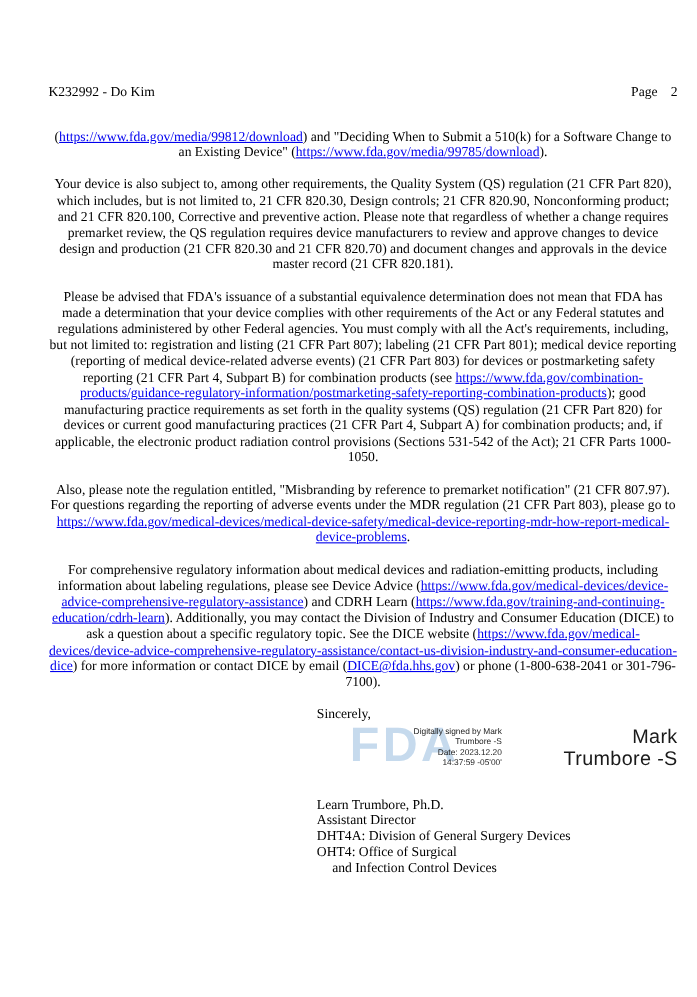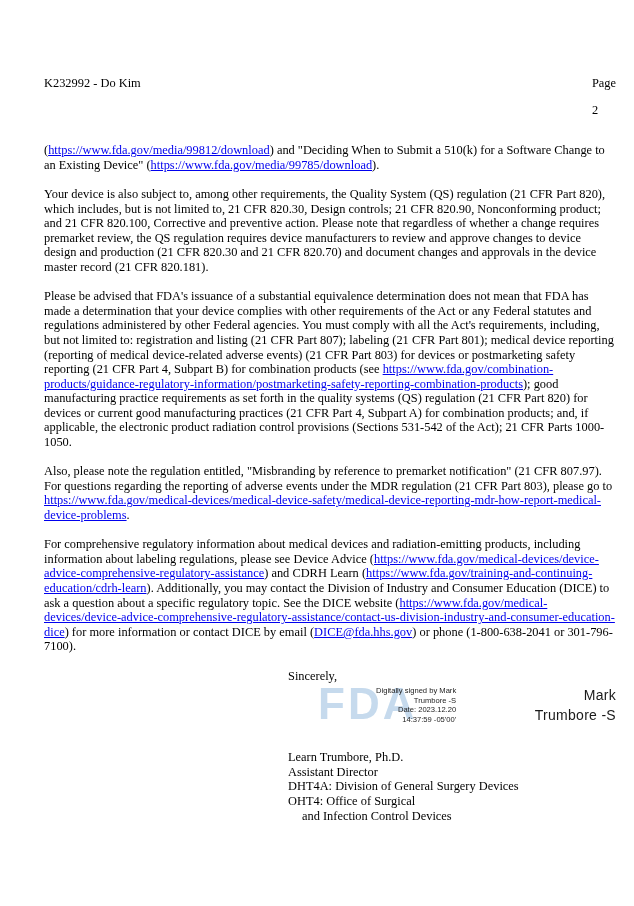--- a/index.html
+++ b/index.html
@@ -16,22 +16,22 @@
     color: #000;
     padding: 76px 18px 20px 44px;
     overflow: hidden;
   }
   .header {
     display: flex;
     justify-content: space-between;
     align-items: baseline;
     margin-bottom: 26px;
   }
-  .pageno { display: inline-flex; gap: 12px; flex-direction: column; }
-  .body p { margin: 0 0 14.6px 0; }
+  .pageno { display: inline-flex; gap: 12px; }
+  .body p { margin: 0 0 14.6px 0; text-align: center; }
   a.doc-link {
     color: var(--link-color);
     text-decoration: underline;
     overflow-wrap: break-word;
     cursor: pointer;
   }
   .closing { margin-left: 244px; margin-top: 4px; }
   .stamp { position: relative; height: 60px; margin-top: 2px; text-align: right; }
   .watermark {
     position: absolute;
@@ -44,21 +44,21 @@
     color: var(--wm-color);
     opacity: 0.7;
     z-index: 0;
     user-select: none;
   }
   .stamp-name {
     position: relative;
     z-index: 1;
     padding-left: 5px;
     font-family: "Liberation Sans", sans-serif;
-    font-size: 14px;
+    font-size: 18px;
     line-height: 20px;
     letter-spacing: 0.3px;
     color: #1a1a1a;
   }
   .stamp-details {
     position: absolute;
     left: 88px; top: 1px;
     z-index: 1;
     font-family: Liberation Sans, sans-serif;
     font-size: 7.6px;

